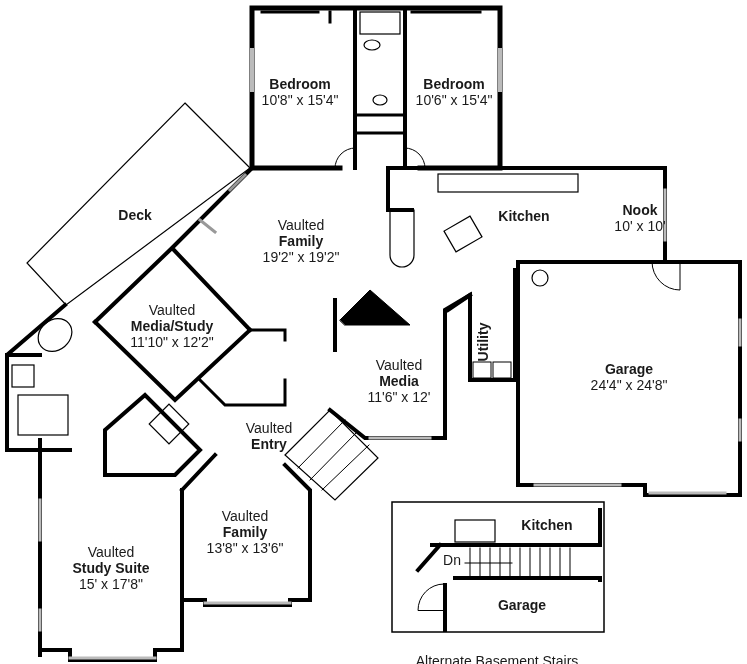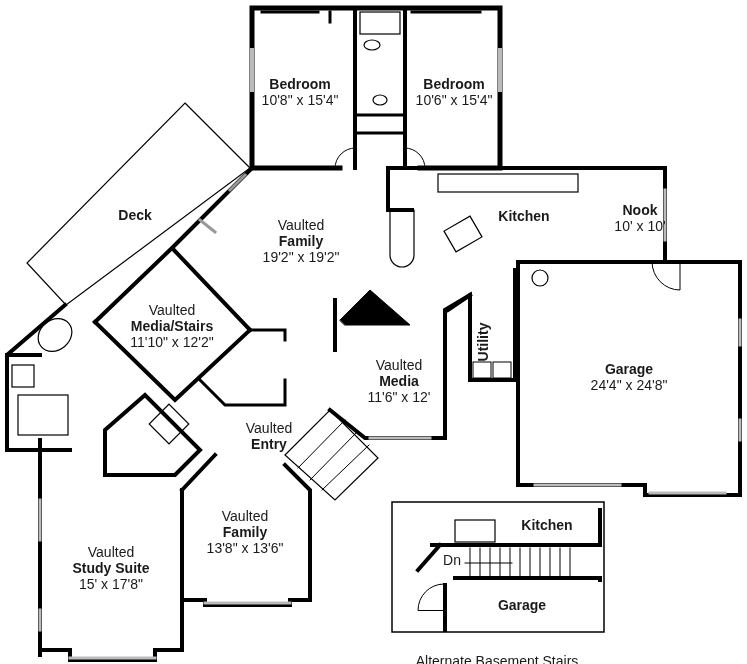--- a/index.html
+++ b/index.html
@@ -103,21 +103,21 @@
 </div>
 <div class="label" style="left:524px; top:208px;">
   <span class="name">Kitchen</span>
 </div>
 <div class="label" style="left:640px; top:202px;">
   <span class="name">Nook</span>
   <span class="dim">10' x 10'</span>
 </div>
 <div class="label" style="left:172px; top:302px;">
   <span class="pre">Vaulted</span>
-  <span class="name">Media/Stairs</span>
+  <span class="name">Media/Study</span>
   <span class="dim">11'10" x 12'2"</span>
 </div>
 <div class="label rot" style="left:483px; top:342px;">
   <span class="name">Utility</span>
 </div>
 <div class="label" style="left:399px; top:357px;">
   <span class="pre">Vaulted</span>
   <span class="name">Media</span>
   <span class="dim">11'6" x 12'</span>
 </div>

